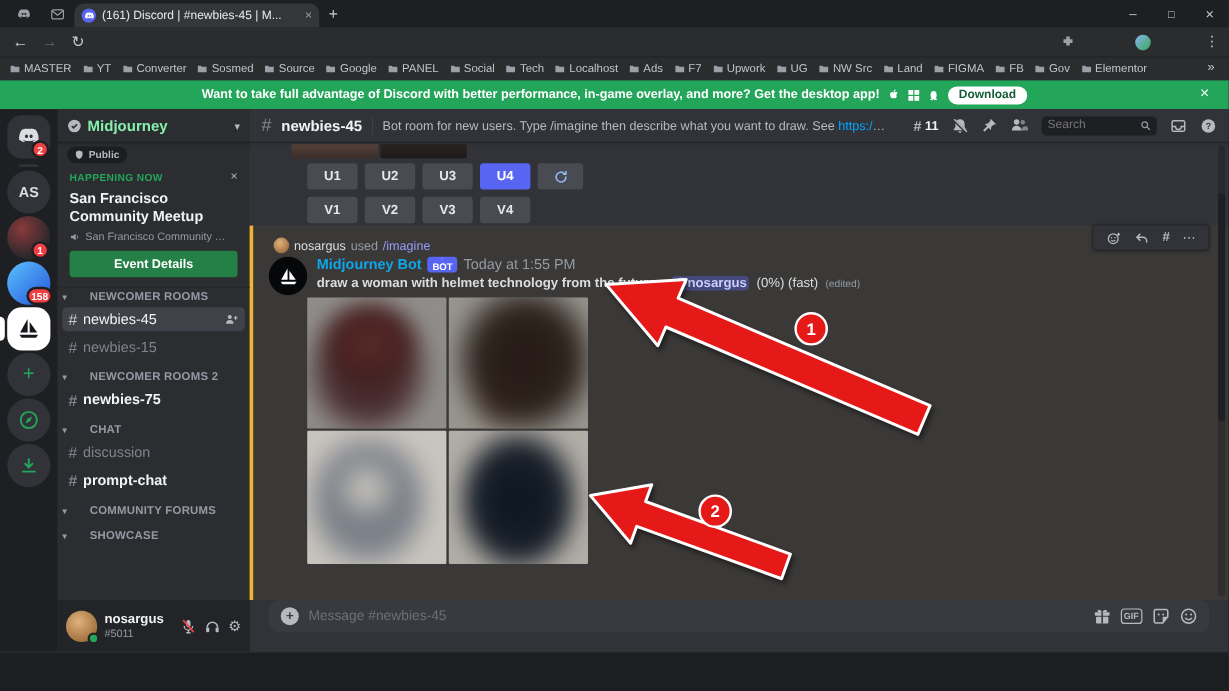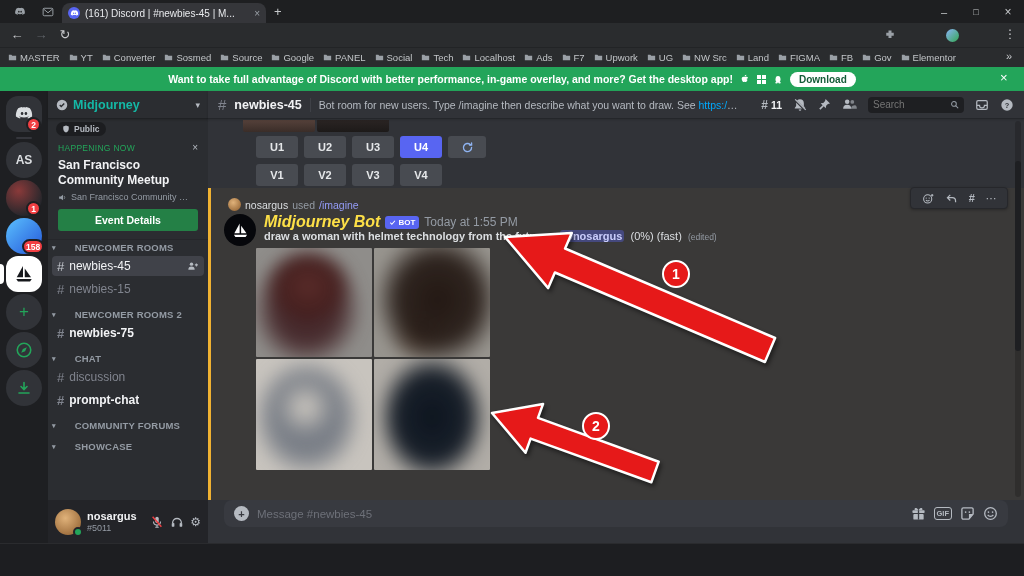--- a/index.html
+++ b/index.html
@@ -337,33 +337,33 @@
         </svg>
     </div>
   </div>
 
   <div class="abs sidebar"></div>
   <div class="abs sb-head">
     <svg width="12" height="12" viewBox="0 0 16 16">
         <circle cx="8" cy="8" r="7" fill="#b5bac1"></circle>
         <path d="M5 8l2 2 4-4" stroke="#2b2d31" stroke-width="1.8" fill="none"></path>
       </svg>
-    <span style="font-size:12.5px;font-weight:bold;color:#14b8a6;flex:1;" class="ellip">Midjourney</span>
+    <span style="font-size:12.5px;font-weight:bold;color:#86efac;flex:1;" class="ellip">Midjourney</span>
     <span style="font-size:9px;color:#b5bac1;">▾</span>
   </div>
   <div class="abs flex" style="left:56px;top:122px;height:14px;background:rgba(20,21,23,.65);border-radius:7px;padding:0 6px;gap:4px;z-index:3;">
     <svg width="8" height="8" viewBox="0 0 16 16" fill="#b5bac1">
         <path d="M8 1l5.5 2v4.5C13.5 11.5 11 13.8 8 15 5 13.8 2.5 11.5 2.5 7.5V3z"></path>
       </svg>
     <span style="font-size:8.5px;color:#b5bac1;font-weight:bold;">Public</span>
   </div>
 
   <div class="abs" style="left:48px;top:132px;width:160px;padding:10px 10px 8px 10px;border-bottom:1px solid #26272b;z-index:2;">
     <div class="flex" style="justify-content:space-between;">
-      <span style="font-size:8.5px;font-weight:normal;color:#23a55a;letter-spacing:.3px;">HAPPENING NOW</span>
+      <span style="font-size:8.5px;font-weight:bold;color:#23a55a;letter-spacing:.3px;">HAPPENING NOW</span>
       <span style="font-size:10px;color:#b5bac1;">×</span>
     </div>
     <div style="margin-top:5px;font-size:12px;font-weight:bold;color:#f2f3f5;line-height:1.25;width:140px;">San Francisco Community Meetup</div>
     <div class="flex" style="margin-top:4px;gap:4px;">
       <svg width="9" height="9" viewBox="0 0 16 16" fill="#949ba4">
           <path d="M2 6h3l4-3v10l-4-3H2z"></path>
           <path d="M11 5.5a4 4 0 0 1 0 5" fill="none" stroke="#949ba4" stroke-width="1.3"></path>
         </svg>
       <span class="ellip" style="font-size:9px;color:#949ba4;width:122px;">San Francisco Community Meetup</span>
     </div>
@@ -554,22 +554,22 @@
   </div>
 
   <span class="abs circle flex" style="left:224px;top:214px;width:32px;height:32px;background:#06070b;justify-content:center;z-index:2;">
     <svg width="17" height="17" viewBox="0 0 16 16">
         <path d="M7.2 1.5v9H2.2z" fill="#fff"></path>
         <path d="M8.6 3.5v7h5z" fill="#fff"></path>
         <path d="M1.8 12h12.4l-1.4 2H3.2z" fill="#fff"></path>
       </svg>
   </span>
   <div class="abs flex" style="left:264px;top:213px;gap:5px;z-index:2;">
-    <span style="font-size:16px;font-weight:bold;color:#fde047;font-style:italic;">Midjourney Bot</span>
-    <span class="flex" style="height:13px;background:#5865f2;border-radius:3px;padding:0 4px;gap:2px;">
+    <span style="font-size:12px;font-weight:bold;color:#0ea5e9;">Midjourney Bot</span>
+    <span class="flex" style="height:13px;background:#5865f2;border-radius:3px;padding:0 4px;gap:2px;flex-direction:column;">
       <svg width="7" height="7" viewBox="0 0 16 16">
           <path d="M3 8.5l3.5 3.5L13.5 4" stroke="#fff" stroke-width="2.4" fill="none"></path>
         </svg>
       <span style="font-size:8px;font-weight:bold;color:#fff;">BOT</span>
     </span>
     <span style="font-size:12px;color:#949ba4;">Today at 1:55 PM</span>
   </div>
   <div class="abs" style="left:264px;top:230px;font-size:11px;color:#dbdee1;white-space:nowrap;z-index:2;">
     <span style="font-weight:bold;">draw a woman with helmet technology from the future</span>
     <span style="margin:0 2px;font-weight:bold;">-</span>

